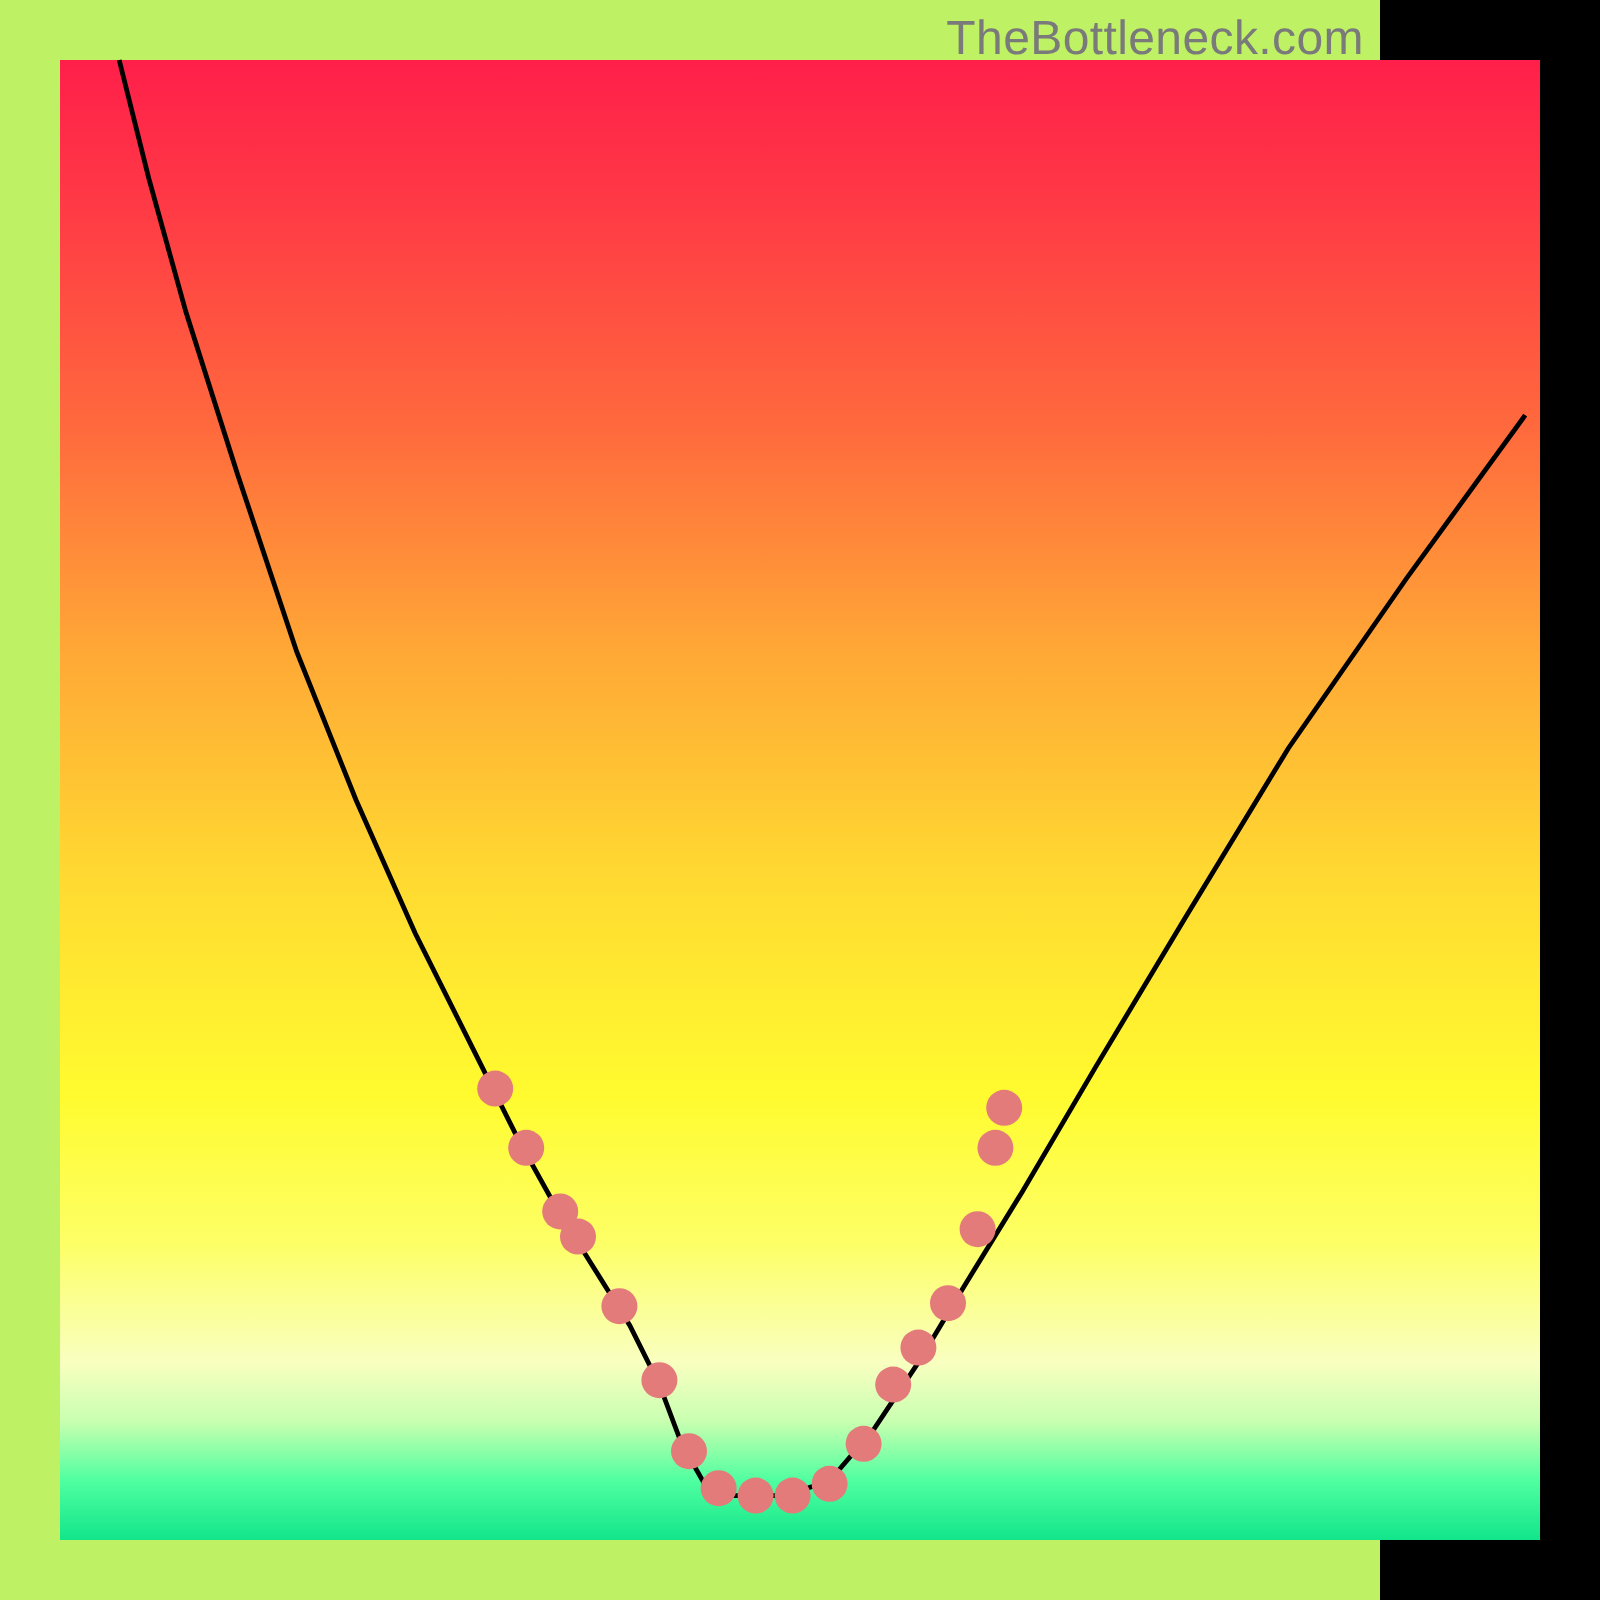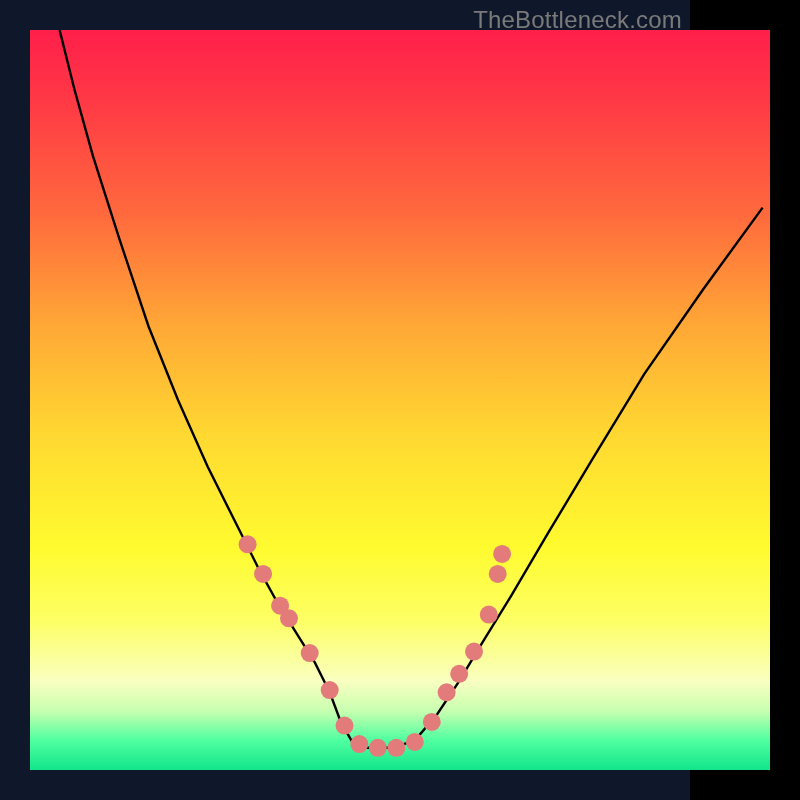--- a/index.html
+++ b/index.html
@@ -10,21 +10,21 @@
     overflow: hidden;
     background: #000;
     font-family: Arial, Helvetica, sans-serif;
   }
   .frame {
     position: absolute;
     left: 0;
     top: 0;
     width: 690px;
     height: 800px;
-    background: #0f172a;
+    background: #bef264;
   }
   .plot-area {
     position: absolute;
     left: 30px;
     top: 30px;
     width: 740px;
     height: 740px;
     background: linear-gradient(to bottom,
       #ff1f4a 0%,
       #ff3a45 10%,

